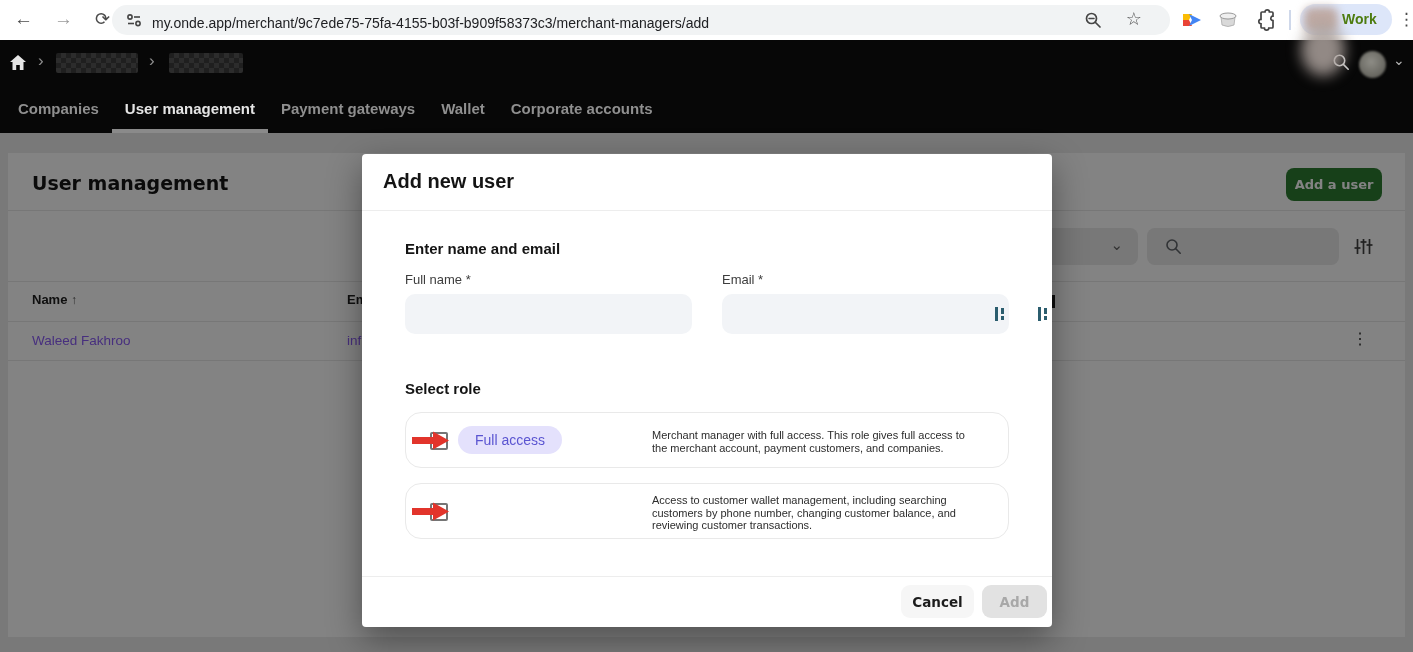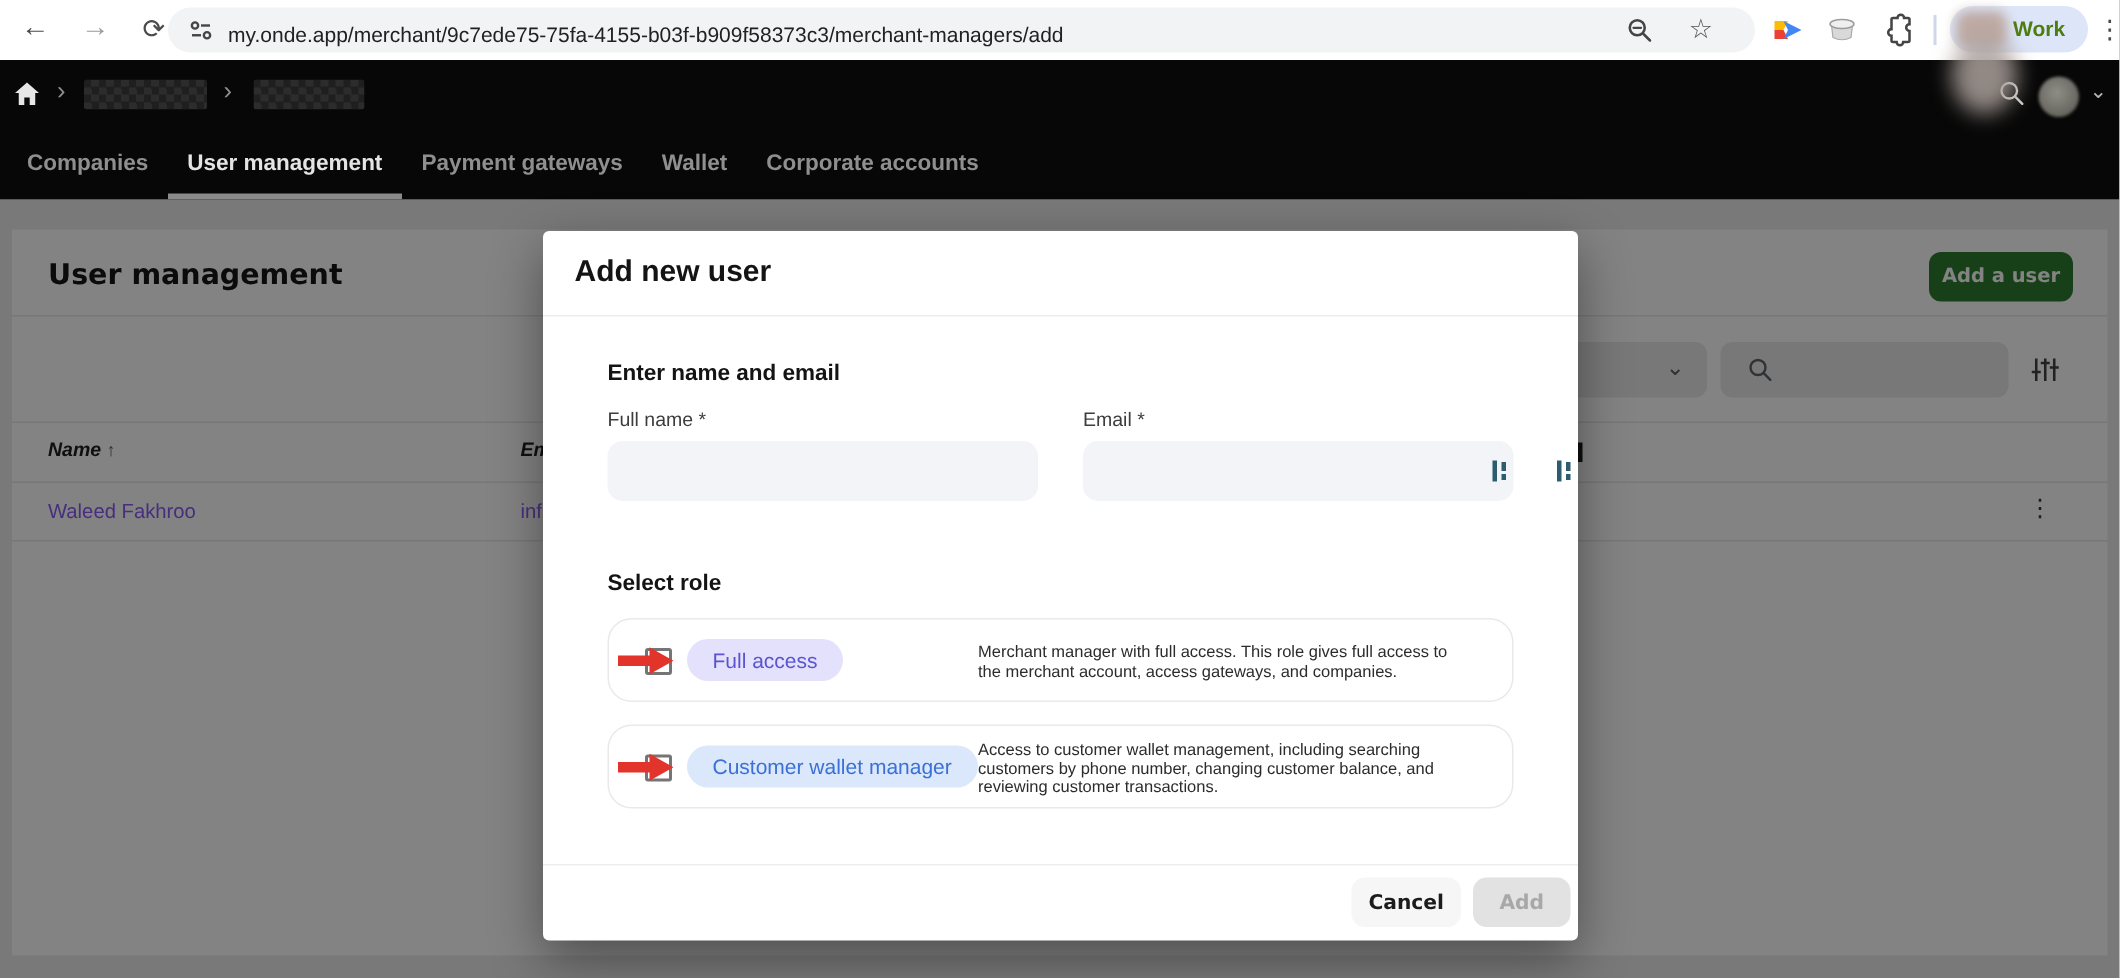--- a/index.html
+++ b/index.html
@@ -47,21 +47,21 @@
   .card-divider { position:absolute; left:0; width:1397px; height:1px; background:#e7e7e7; }
 
   .dropdown-pill { position:absolute; left:980px; top:75px; width:150px; height:37px; background:#e9e9e9; border-radius:8px; cursor:pointer; }
   .dropdown-caret { position:absolute; right:15px; top:8px; color:#5f5f5f; font-size:15px; }
   .search-pill { position:absolute; left:1139px; top:75px; width:192px; height:37px; background:#e9e9e9; border-radius:8px; }
   .search-input { position:absolute; left:40px; top:0; width:140px; height:37px; border:none; background:transparent; outline:none;
                   font-size:13.5px; color:#333; }
   .search-input::placeholder { color:#8a8a8a; }
   .tune-icon { position:absolute; left:1346px; top:84px; width:19px; height:19px; cursor:pointer; }
 
-  .col-header { position:absolute; top:139px; font-size:13px; font-weight:bold; color:#202020;font-style:italic; }
+  .col-header { position:absolute; top:139px; font-size:13px; font-weight:bold; color:#202020; }
   .sort-arrow { font-weight:normal; color:#555; font-size:12px; }
   .hidden-col-fragment { position:absolute; left:1044px; top:142px; width:3px; height:13px; background:#1d1d1d; }
   .cell { position:absolute; top:180px; font-size:13.5px; color:#8b5cf6; }
   .row-kebab { position:absolute; left:1342px; top:176px; width:20px; height:22px; font-size:16px; color:#3a3a3a; letter-spacing:0; cursor:pointer; text-align:center; }
 
   
   .dim-overlay { position:absolute; left:0; top:133px; width:1413px; height:519px; background:rgba(0,0,0,0.485); z-index:5; }
 
   
   .modal { position:absolute; left:362px; top:154px; width:690px; height:473px; background:#ffffff; border-radius:4px;
@@ -247,26 +247,25 @@
       <i style="left:0; top:1px; width:3px; height:14px;"></i>
       <i style="left:6px; top:2px; width:3px; height:6px;"></i>
       <i style="left:6px; top:10px; width:3px; height:4px;"></i>
     </span>
 
     <div class="section-title" style="top:226px;">Select role</div>
 
     <div class="role-card" style="top:258px;">
       <span class="role-checkbox"></span>
       <span class="role-chip chip-purple">Full access</span>
-      <span class="role-desc" style="top:16px;">Merchant manager with full access. This role gives full access to the merchant account, access gateways, and companies.</span>
+      <span class="role-desc" style="top:16px;">Merchant manager with full access. This role gives full access to the merchant account, payment customers, and companies.</span>
     </div>
 
     <div class="role-card" style="top:329px;">
       <span class="role-checkbox"></span>
-      <span class="role-chip chip-blue">Customer wallet manager</span>
       <span class="role-desc" style="top:10px;">Access to customer wallet management, including searching customers by phone number, changing customer balance, and reviewing customer transactions.</span>
     </div>
 
     <div class="modal-footer-divider"></div>
     <button class="btn cancel-btn">Cancel</button>
     <button class="btn add-btn" disabled="">Add</button>
   </div>
 
   <span class="anno-arrow" style="left:412px; top:431px;">
     <svg width="38" height="19" viewBox="0 0 38 19">

